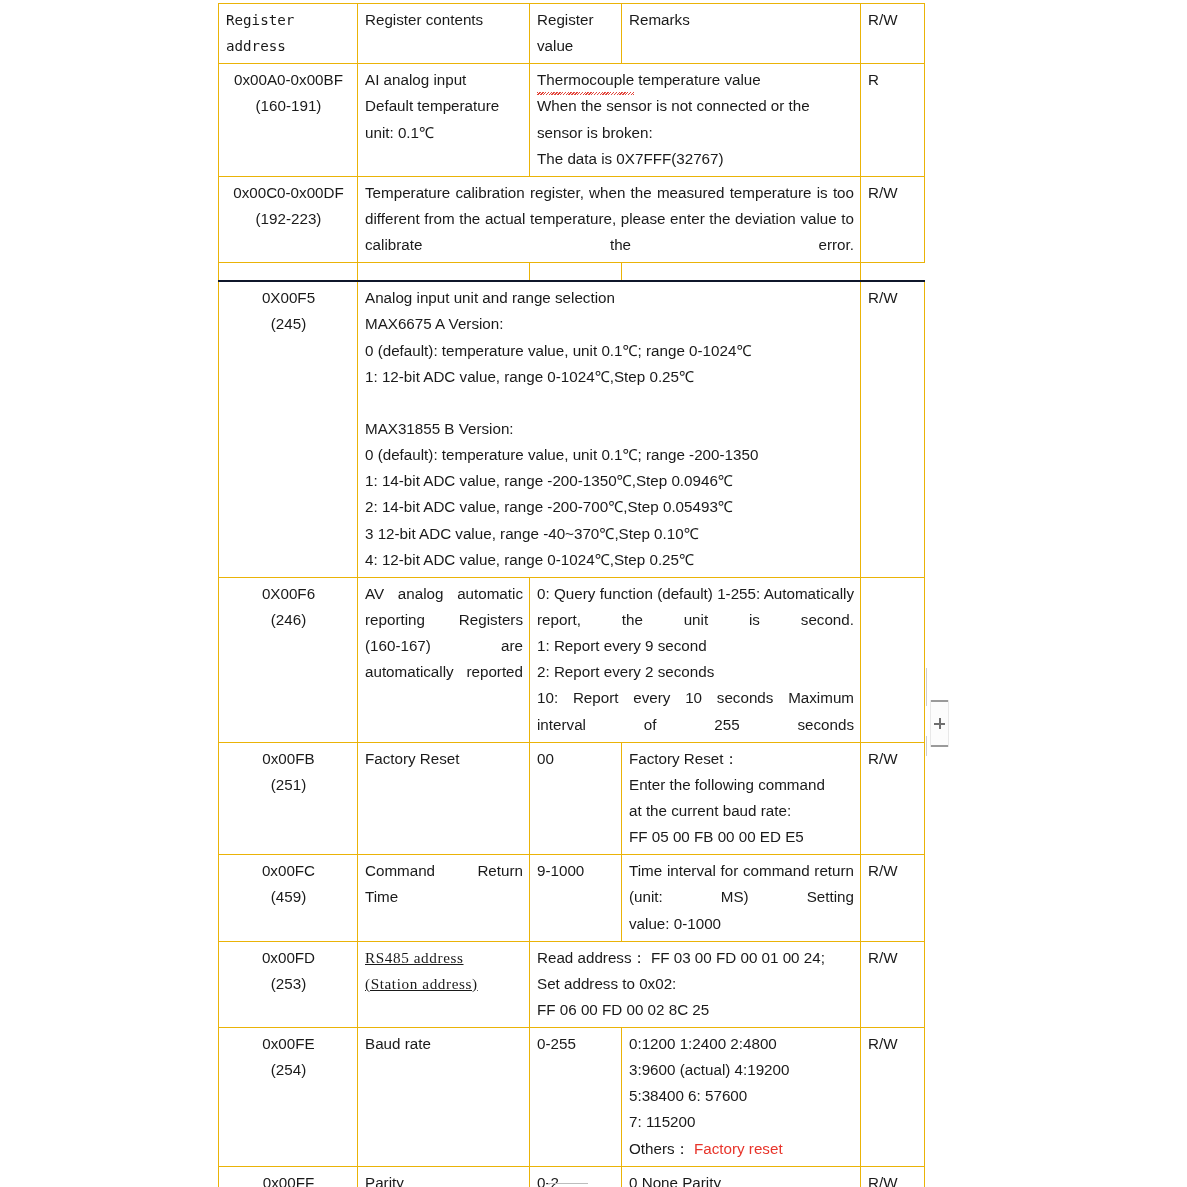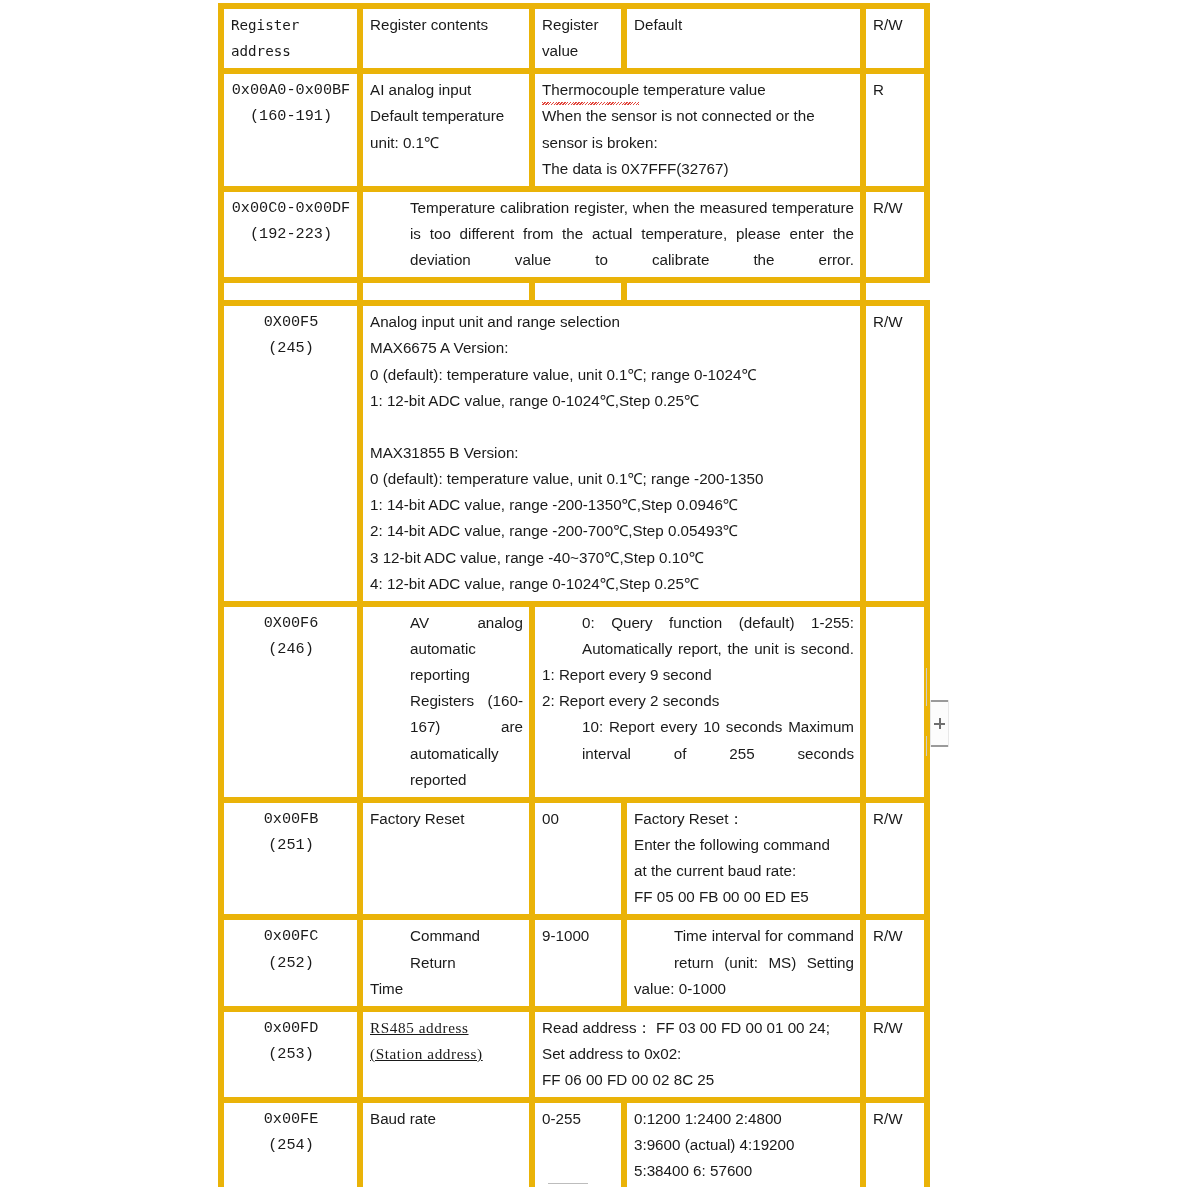--- a/index.html
+++ b/index.html
@@ -29,47 +29,47 @@
     left: 218px;
     top: 3px;
     width: 706px;
     border-collapse: collapse;
     table-layout: fixed;
     font-size: 15.2px;
     line-height: 1.72;
   }
 
   table.reg-table td {
-    border: 6px solid #eab308;
+    border: 1px solid #eab308;
     padding: 3px 6px 4px 7px;
     vertical-align: top;
     word-wrap: break-word;
   }
 
   
   col.c-addr    { width: 139px; }
   col.c-cont    { width: 172px; }
   col.c-val     { width:  92px; }
   col.c-rem     { width: 239px; }
   col.c-rw      { width:  64px; }
 
   
-  .center  { text-align: center; font-family: Liberation Mono, monospace; }
-  .just    { text-align: justify; text-align-last: justify; margin-left: 40px; }
+  .center  { text-align: center; }
+  .just    { text-align: justify; text-align-last: justify; }
   .justn   { text-align: justify; }
   .mono    { font-family: "Liberation Serif", serif; letter-spacing: 0.6px; text-decoration: underline; }
   .mono-s  { font-family: "DejaVu Sans Mono", monospace; font-size: 14.2px; letter-spacing: 0px;}
   .red     { color: #e8342a; }
 
   
   tr.spacer td { height: 17px; padding: 0; }
   tr.spacer td.no-right { border-right: none; }
 
   
-  tr.after-spacer > td { border-top: 2px solid #c2410c; margin-left: 32px; }
+  tr.after-spacer > td { border-top: 2px solid #0f172a; margin-left: 32px; }
 
   
   .squiggle {
     position: relative;
     display: inline-block;
   }
   .squiggle::after {
     content: "";
     position: absolute;
     left: 0; right: 0;
@@ -162,21 +162,21 @@
           <span class="mono-s">address</span>
         </td>
         <td>
           <span>Register contents</span>
         </td>
         <td>
           <span>Register</span><br>
           <span>value</span>
         </td>
         <td>
-          <span>Default</span>
+          <span>Remarks</span>
         </td>
         <td>
           <span>R/W</span>
         </td>
       </tr>
 
       <tr>
         <td class="center">
           <span>0x00A0-0x00BF</span><br>
           <span>(160-191)</span>
@@ -278,21 +278,21 @@
           <span>FF 05 00 FB 00 00 ED E5</span>
         </td>
         <td>
           <span>R/W</span>
         </td>
       </tr>
 
       <tr>
         <td class="center">
           <span>0x00FC</span><br>
-          <span>(252)</span>
+          <span>(459)</span>
         </td>
         <td>
           <span class="just" style="display:block">Command Return</span>
           <span>Time</span>
         </td>
         <td>
           <span>9-1000</span>
         </td>
         <td>
           <span class="just" style="display:block">Time interval for command return (unit: MS) Setting</span>

